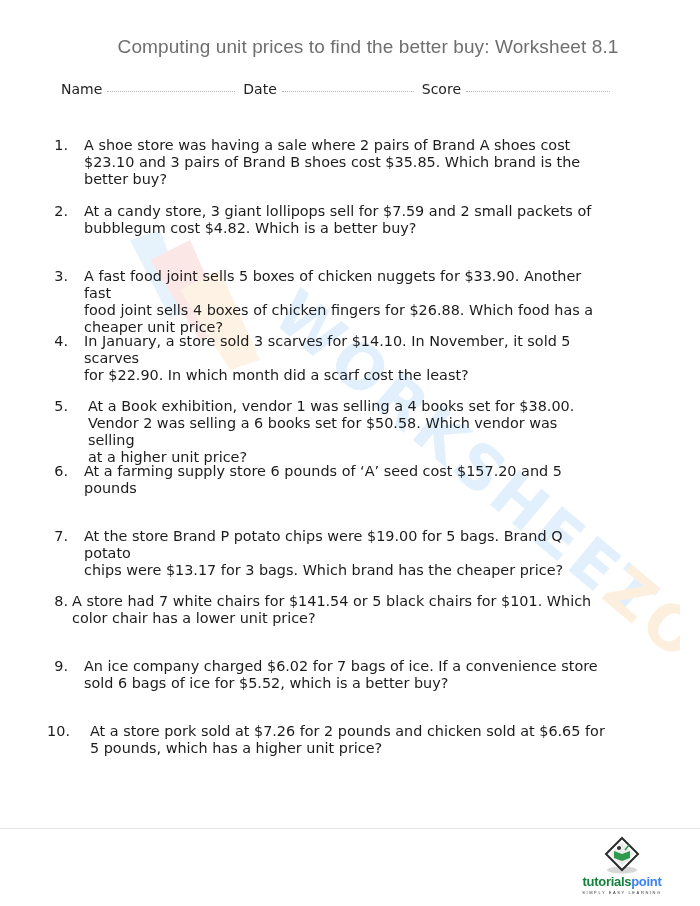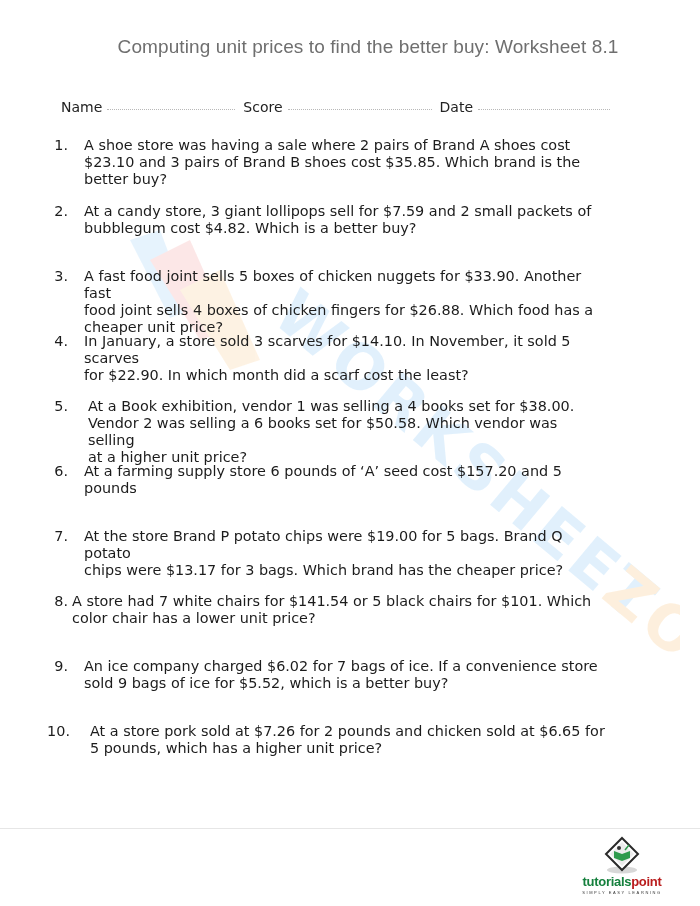--- a/index.html
+++ b/index.html
@@ -12,21 +12,21 @@
       position: absolute; left: 0; top: 36px; width: 700px;
       text-align: center; padding-left: 36px; box-sizing: border-box;
       font-family: "Liberation Sans", sans-serif;
       font-size: 19px; color: #6f6f6f; letter-spacing: 0.1px;
     }
     .fields {
       position: absolute; top: 81px; left: 61px; width: 560px;
       font-size: 14px; color: #222; display: flex; align-items: baseline;
     }
     .field { display: flex; align-items: baseline; }
-    .field-label { white-space: nowrap; margin-top: 18px; }
+    .field-label { white-space: nowrap; }
     .dots {
       border-bottom: 1px dotted #b8b8b8;
       height: 1px; margin-left: 5px; margin-right: 8px;
       position: relative; top: -2px;
     }
     .watermark {
       position: absolute; left: 120px; top: 200px; width: 560px; height: 520px;
       pointer-events: none;
     }
     .question {
@@ -39,46 +39,46 @@
       position: absolute; left: 0; top: 828px; width: 700px; height: 1px;
       background: #e6e6e6;
     }
     .logo { position: absolute; left: 572px; top: 836px; width: 100px; height: 64px; }
     .logo-word {
       position: absolute; left: 0; top: 38px; width: 100px; text-align: center;
       font-family: "Liberation Sans", sans-serif; font-weight: bold;
       font-size: 13px; letter-spacing: -0.3px;
     }
     .logo-word .p1 { color: #15803d; }
-    .logo-word .p2 { color: #b91c1c; }
+    .logo-word .p2 { color: #3b82f6; }
     .logo-tag {
       position: absolute; left: 0; top: 54px; width: 100px; text-align: center;
       font-family: "Liberation Sans", sans-serif; font-size: 4px;
       letter-spacing: 1.6px; color: #333;
     }
   </style>
 </head>
 <body>
 
 <div>
 
   <div class="title">Computing unit prices to find the better buy: Worksheet 8.1</div>
 
   <div class="fields">
     <div class="field">
       <span class="field-label">Name</span>
       <span class="dots" style="width:128px"></span>
     </div>
     <div class="field">
+      <span class="field-label">Date</span>
+      <span class="dots" style="width:132px"></span>
+    </div>
+    <div class="field">
       <span class="field-label">Score</span>
       <span class="dots" style="width:144px"></span>
-    </div>
-    <div class="field">
-      <span class="field-label">Date</span>
-      <span class="dots" style="width:132px"></span>
     </div>
   </div>
 
   <svg class="watermark" viewBox="0 0 560 520">
     <g opacity="0.13">
       <path d="M10 40 L40 30 L70 110 L50 118 Z" fill="#4aa8f0"></path>
       <path d="M30 60 L70 40 L110 130 L80 140 Z" fill="#ef4b4b"></path>
       <path d="M60 90 L100 70 L140 160 L110 170 Z" fill="#f7a233"></path>
     </g>
     <g transform="translate(150,120) rotate(40)" opacity="0.16">
@@ -150,21 +150,21 @@
     <div class="q-text" style="left:72px">
       <div>A store had 7 white chairs for $141.54 or 5 black chairs for $101. Which</div>
       <div>color chair has a lower unit price?</div>
     </div>
   </div>
 
   <div class="question" style="top:658px">
     <span class="q-num" style="left:40px;width:28px">9.</span>
     <div class="q-text" style="left:84px">
       <div>An ice company charged $6.02 for 7 bags of ice. If a convenience store</div>
-      <div>sold 9 bags of ice for $5.52, which is a better buy?</div>
+      <div>sold 6 bags of ice for $5.52, which is a better buy?</div>
     </div>
   </div>
 
   <div class="question" style="top:723px">
     <span class="q-num" style="left:40px;width:30px">10.</span>
     <div class="q-text" style="left:90px">
       <div>At a store pork sold at $7.26 for 2 pounds and chicken sold at $6.65 for</div>
       <div>5 pounds, which has a higher unit price?</div>
     </div>
   </div>

